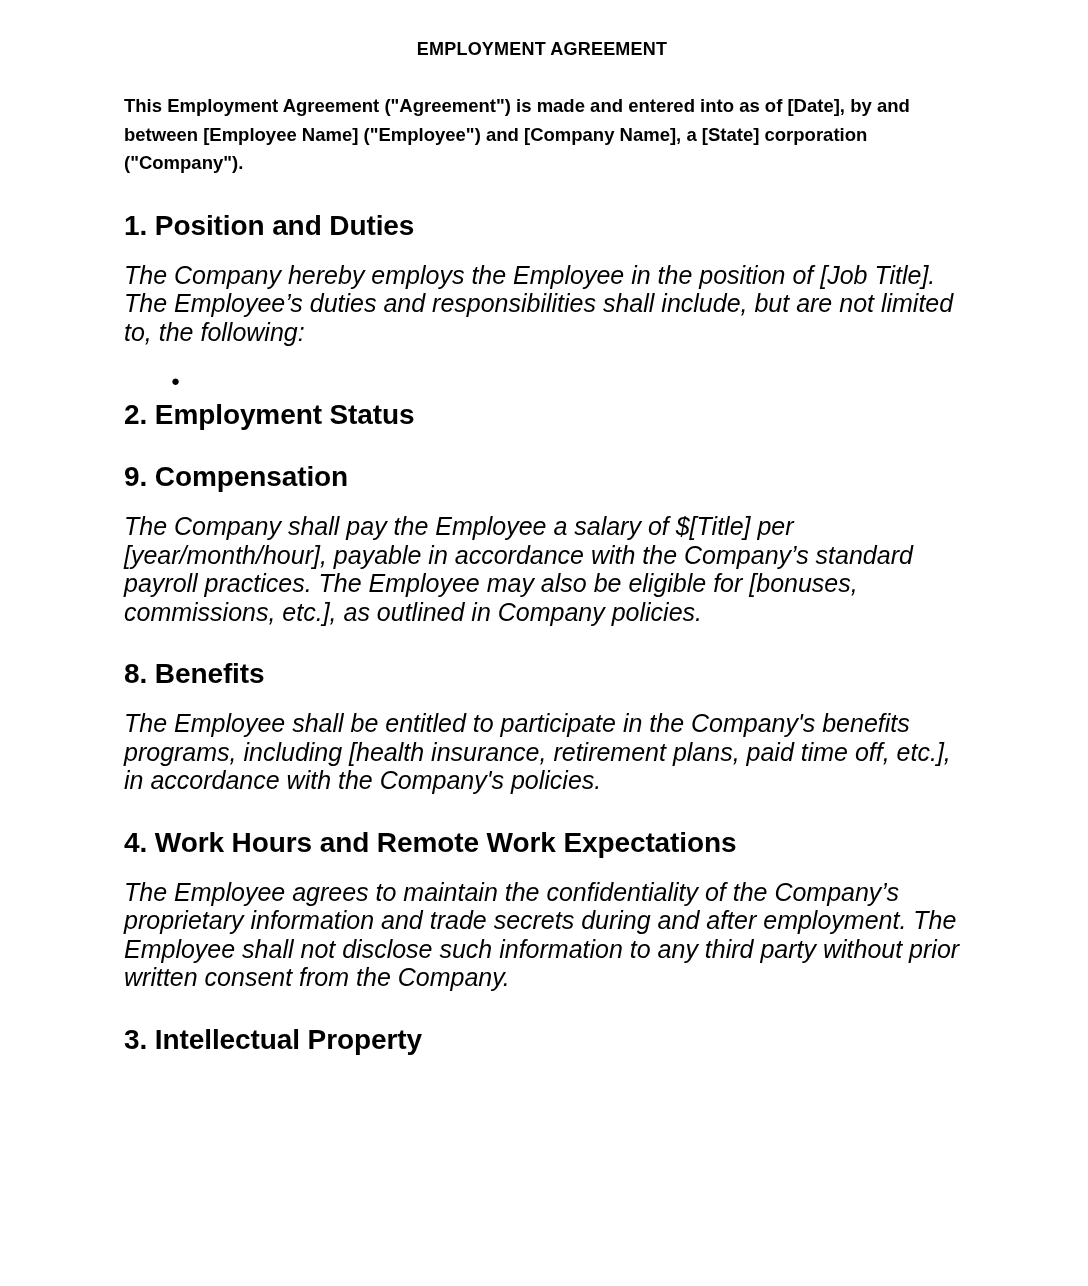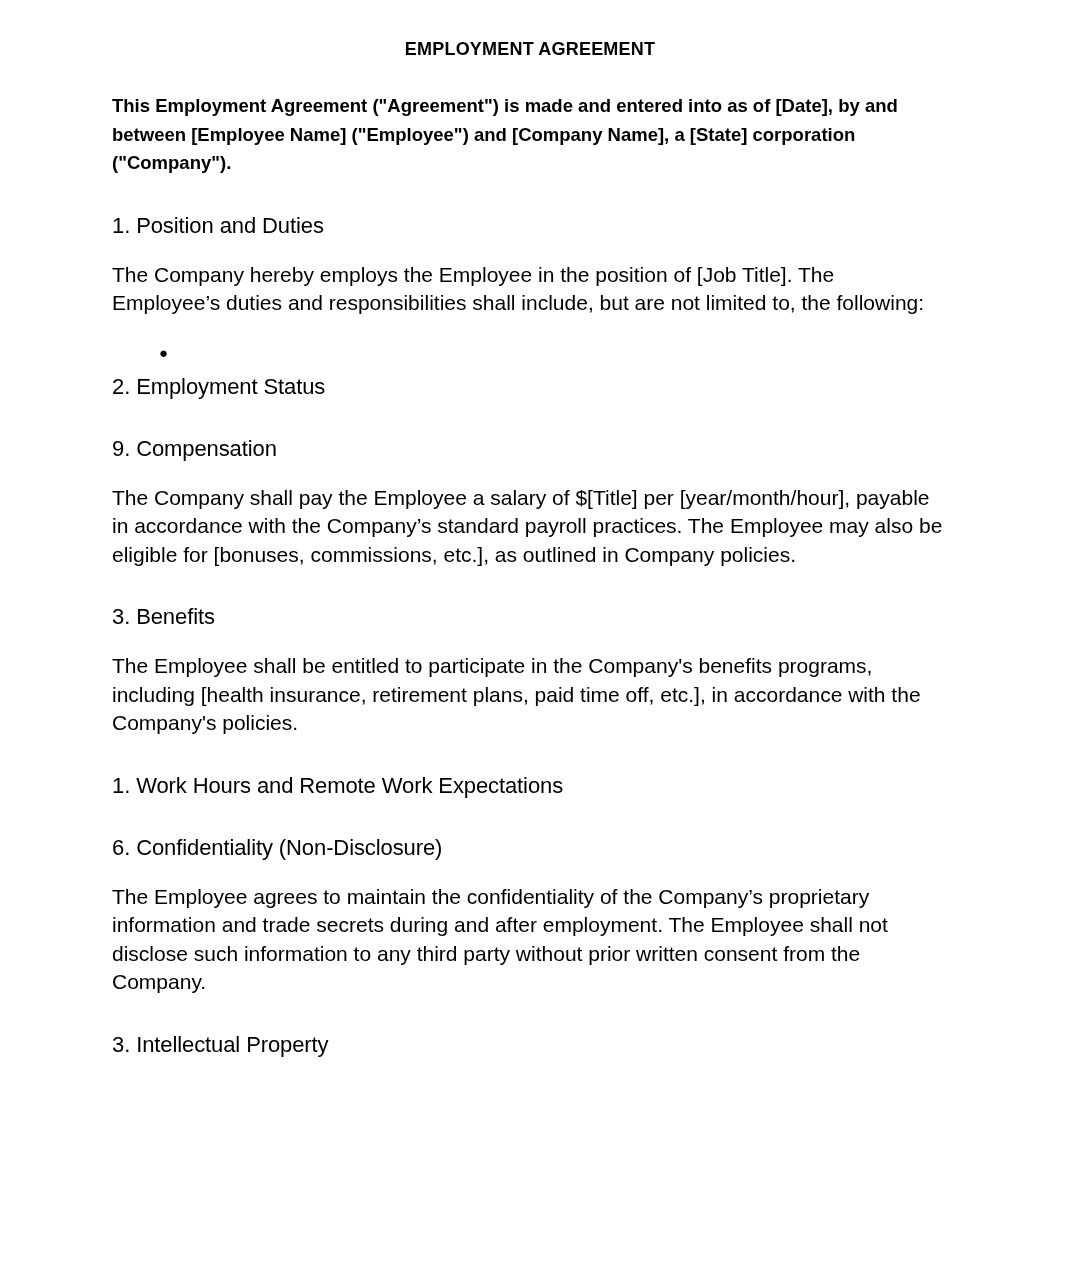--- a/index.html
+++ b/index.html
@@ -19,21 +19,21 @@
     position: relative;
     width: 1088px;
     height: 1286px;
     background: #ffffff;
     box-sizing: border-box;
     padding: 0;
     overflow: hidden;
   }
   .content {
     position: absolute;
-    left: 112px;
+    left: 124px;
     top: 0;
     width: 836px;
   }
   .doc-title {
     text-align: center;
     font-size: 18px;
     font-weight: bold;
     letter-spacing: 0.2px;
     margin: 0;
     padding-top: 36px;
@@ -44,34 +44,35 @@
     font-weight: bold;
     line-height: 28.5px;
     margin: 0;
     padding-top: 30px;
     text-align: left;
   }
   .section {
     margin: 0;
   }
   h2.heading {
-    font-size: 22px;
-    font-weight: normal;
+    font-size: 28px;
+    font-weight: bold;
     line-height: 28px;
     margin: 0;
     padding-top: 34px;
     letter-spacing: -0.1px;
   }
   p.body-text {
-    font-size: 21px;
+    font-size: 25px;
     font-weight: normal;
     line-height: 28.5px;
     margin: 0;
     padding-top: 21px;
     text-align: left;
+    font-style: italic;
   }
   ul.bullets {
     list-style: none;
     margin: 0;
     padding: 21px 0 0 0;
   }
   ul.bullets li {
     position: relative;
     font-size: 18.5px;
     line-height: 28.5px;
@@ -104,28 +105,27 @@
           </ul>
         </div>
         <div class="section">
           <h2 class="heading">2. Employment Status</h2>
         </div>
         <div class="section">
           <h2 class="heading">9. Compensation</h2>
           <p class="body-text">The Company shall pay the Employee a salary of $[Title] per [year/month/hour], payable in accordance with the Company’s standard payroll practices. The Employee may also be eligible for [bonuses, commissions, etc.], as outlined in Company policies.</p>
         </div>
         <div class="section">
-          <h2 class="heading">3. Benefits</h2>
+          <h2 class="heading">8. Benefits</h2>
           <p class="body-text">The Employee shall be entitled to participate in the Company's benefits programs, including [health insurance, retirement plans, paid time off, etc.], in accordance with the Company's policies.</p>
         </div>
         <div class="section">
-          <h2 class="heading">1. Work Hours and Remote Work Expectations</h2>
+          <h2 class="heading">4. Work Hours and Remote Work Expectations</h2>
         </div>
         <div class="section">
-          <h2 class="heading">6. Confidentiality (Non-Disclosure)</h2>
           <p class="body-text">The Employee agrees to maintain the confidentiality of the Company’s proprietary information and trade secrets during and after employment. The Employee shall not disclose such information to any third party without prior written consent from the Company.</p>
         </div>
         <div class="section">
           <h2 class="heading">3. Intellectual Property</h2>
         </div>
       </div>
 
   </div>
 </div>
 

